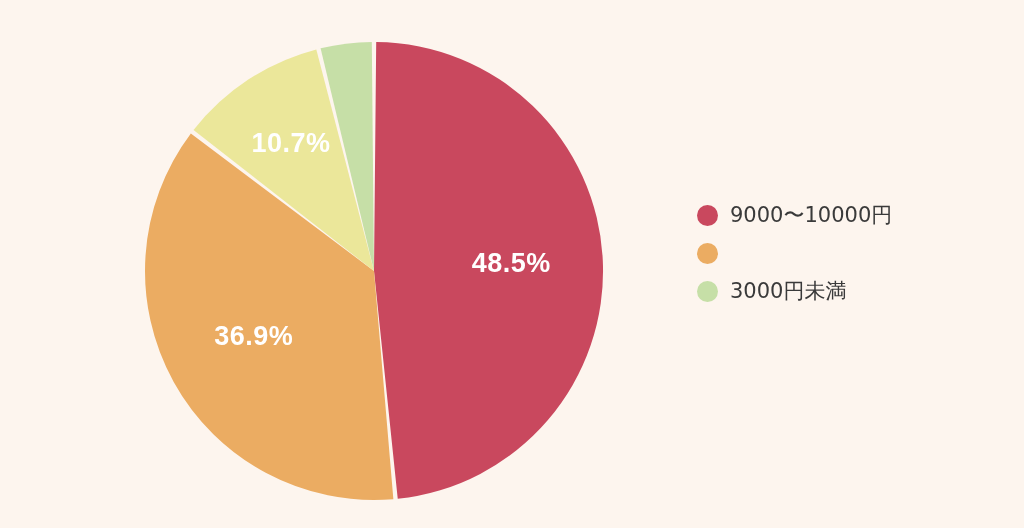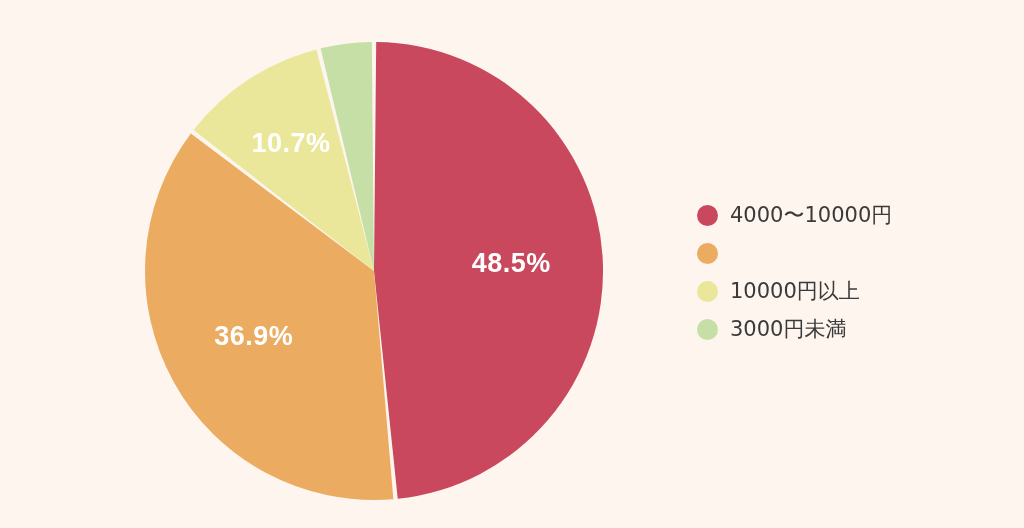--- a/index.html
+++ b/index.html
@@ -82,28 +82,24 @@
           <text x="371.2" y="227.5" class="slice-label">48.5%</text>
           <text x="113.8" y="300.6" class="slice-label">36.9%</text>
           <text x="151.0" y="107.7" class="slice-label">10.7%</text>
         </g>
     </svg>
   </div>
 
   <div id="legend">
       <div class="legend-row">
         <span class="legend-swatch" style="background: rgb(201, 72, 94);"></span>
-        <span class="legend-label">4000〜10000円</span>
+        <span class="legend-label">9000〜10000円</span>
       </div>
       <div class="legend-row">
         <span class="legend-swatch" style="background: rgb(235, 172, 98);"></span>
-      </div>
-      <div class="legend-row">
-        <span class="legend-swatch" style="background: rgb(235, 231, 154);"></span>
-        <span class="legend-label">10000円以上</span>
       </div>
       <div class="legend-row">
         <span class="legend-swatch" style="background: rgb(198, 223, 167);"></span>
         <span class="legend-label">3000円未満</span>
       </div>
     </div>
 
 </div>
 
 </body></html>

